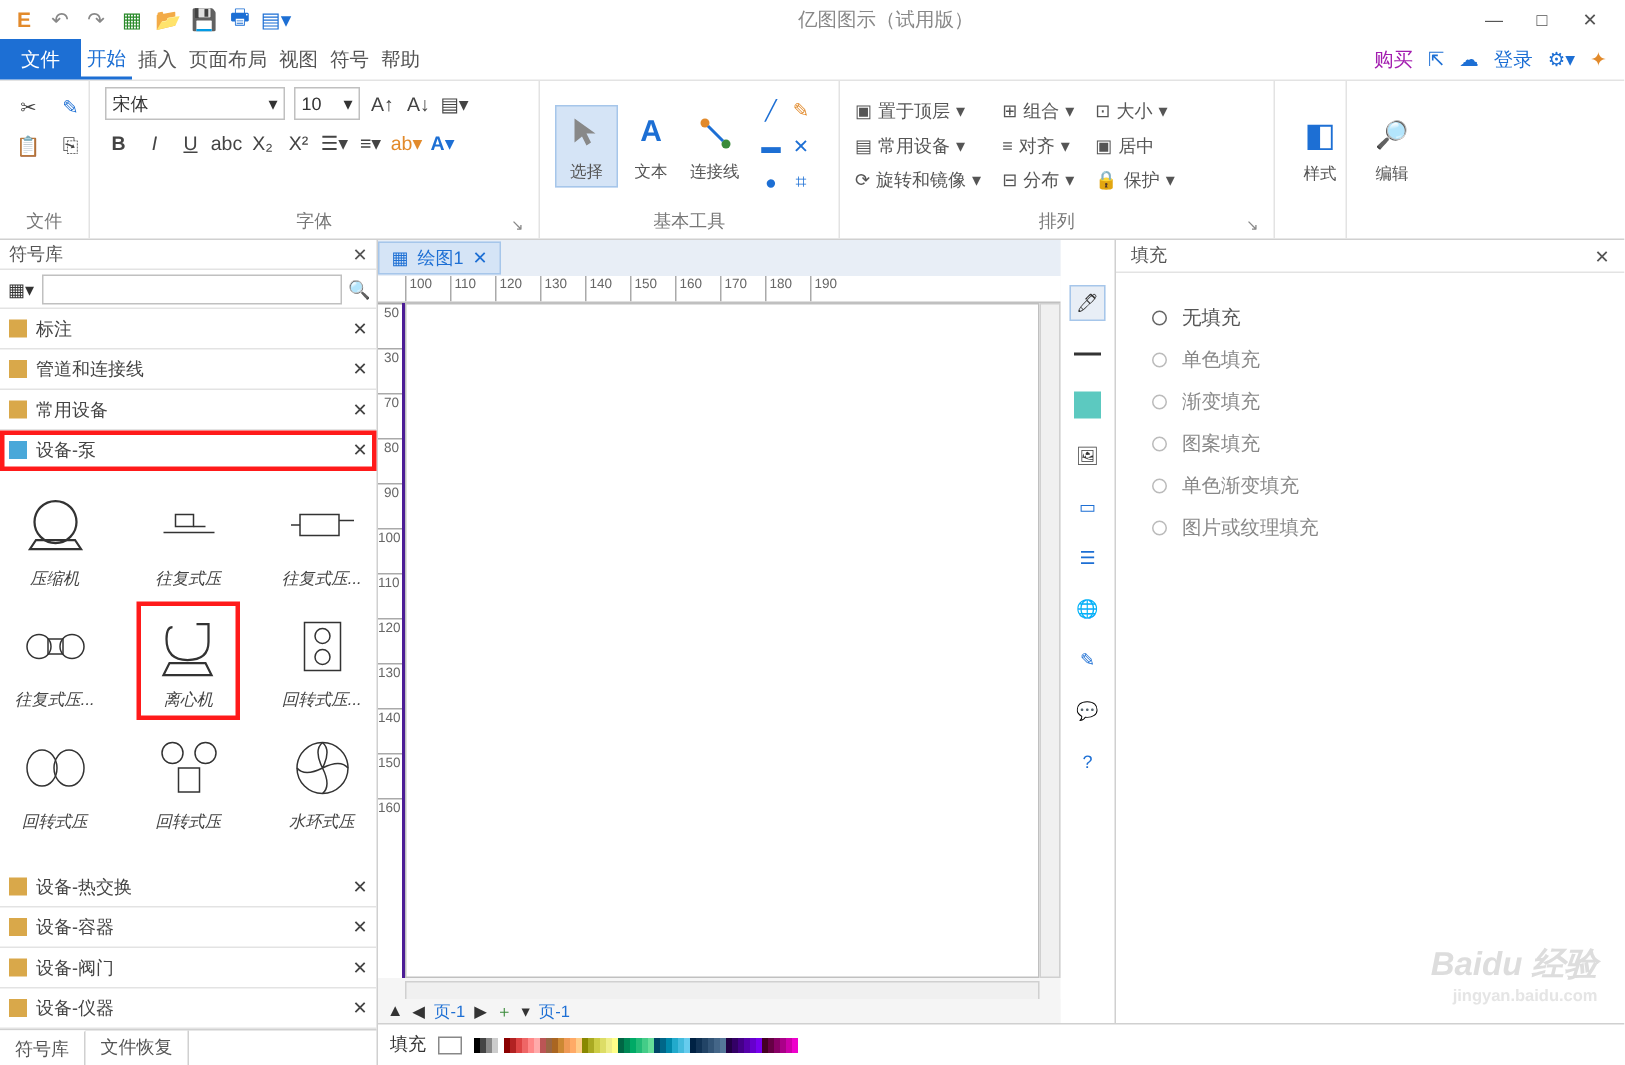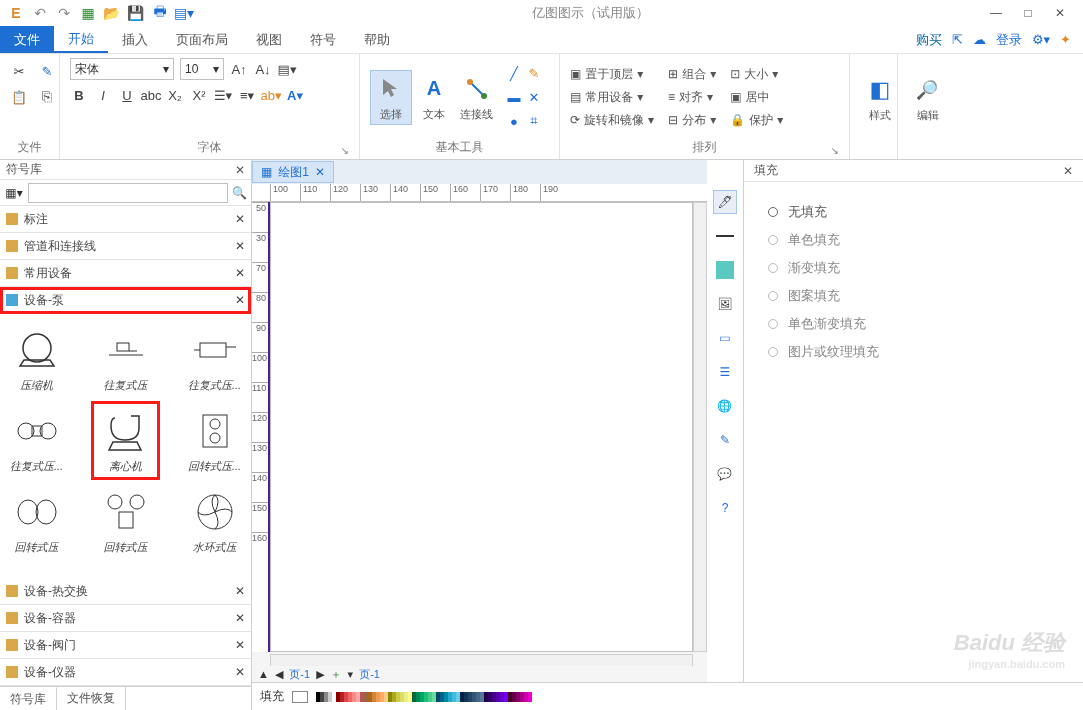--- a/index.html
+++ b/index.html
@@ -9,37 +9,37 @@
 .titlebar { height: 26px; background: #fff; display: flex; align-items: center; padding: 0 8px; }
 .titlebar .qat { display: flex; gap: 8px; align-items: center; }
 .titlebar .qat span { width: 16px; height: 16px; display: inline-flex; align-items: center; justify-content: center; font-size: 14px; }
 .titlebar .title { flex: 1; text-align: center; color: #888; font-size: 13px; }
 .titlebar .winbtns { display: flex; gap: 18px; padding-right: 8px; }
 .titlebar .winbtns span { width: 14px; height: 14px; display: inline-flex; align-items: center; justify-content: center; color: #555; }
 
 
 .menubar { height: 28px; background: #fff; display: flex; align-items: stretch; border-bottom: 1px solid #e3e3e3; }
 .menubar .file-tab { background: #1d6fd4; color: #fff; padding: 0 14px; display: flex; align-items: center; font-size: 13px; }
-.menubar .tab { padding: 0 14px; display: flex; align-items: center; color: #555; font-size: 13px; }
+.menubar .tab { padding: 0 4px; display: flex; align-items: center; color: #555; font-size: 13px; }
 .menubar .tab.active { color: #1d6fd4; border-bottom: 2px solid #1d6fd4; }
 .menubar .right { margin-left: auto; display: flex; align-items: center; gap: 10px; padding-right: 12px; }
-.menubar .right .buy { color: #0369a1; }
+.menubar .right .buy { color: #a21caf; }
 .menubar .right span { color: #1d6fd4; font-size: 13px; }
 
 
 .ribbon { height: 106px; background: #fff; border-bottom: 1px solid #d0d0d0; display: flex; }
 .rgroup { border-right: 1px solid #e3e3e3; padding: 4px 10px 0 10px; display: flex; flex-direction: column; }
 .rgroup .body { flex: 1; display: flex; align-items: center; gap: 6px; }
 .rgroup .label { text-align: center; color: #777; font-size: 12px; padding: 3px 0; position: relative; }
 .rgroup .label .launcher { position: absolute; right: 0; bottom: 3px; color: #888; font-size: 10px; }
 .file-group .body { flex-direction: column; align-items: flex-start; gap: 8px; padding-top: 4px; }
 .file-group .row { display: flex; gap: 10px; }
 .font-group .body { flex-direction: column; align-items: flex-start; gap: 6px; }
 .font-row { display: flex; align-items: center; gap: 6px; }
-.font-select { width: 104px; height: 22px; border: 1px solid #c0c0c0; padding: 0 4px; display: flex; align-items: center; justify-content: space-between; font-size: 12px; }
+.font-select { width: 120px; height: 22px; border: 1px solid #c0c0c0; padding: 0 4px; display: flex; align-items: center; justify-content: space-between; font-size: 12px; }
 .size-select { width: 44px; height: 22px; border: 1px solid #c0c0c0; padding: 0 4px; display: flex; align-items: center; justify-content: space-between; font-size: 12px; }
 .ico { width: 18px; height: 18px; display: inline-flex; align-items: center; justify-content: center; color: #444; font-size: 13px; }
 .big-tool { display: flex; flex-direction: column; align-items: center; gap: 2px; padding: 2px 4px; }
 .big-tool .icon { width: 32px; height: 32px; display: flex; align-items: center; justify-content: center; }
 .big-tool.active { background: #d5e4f6; border: 1px solid #a6c6ea; }
 .big-tool .lbl { font-size: 11px; color: #555; }
 .arrange-col { display: flex; flex-direction: column; gap: 6px; }
 .arrange-item { display: flex; align-items: center; gap: 4px; white-space: nowrap; font-size: 12px; color: #555; }
 
 

